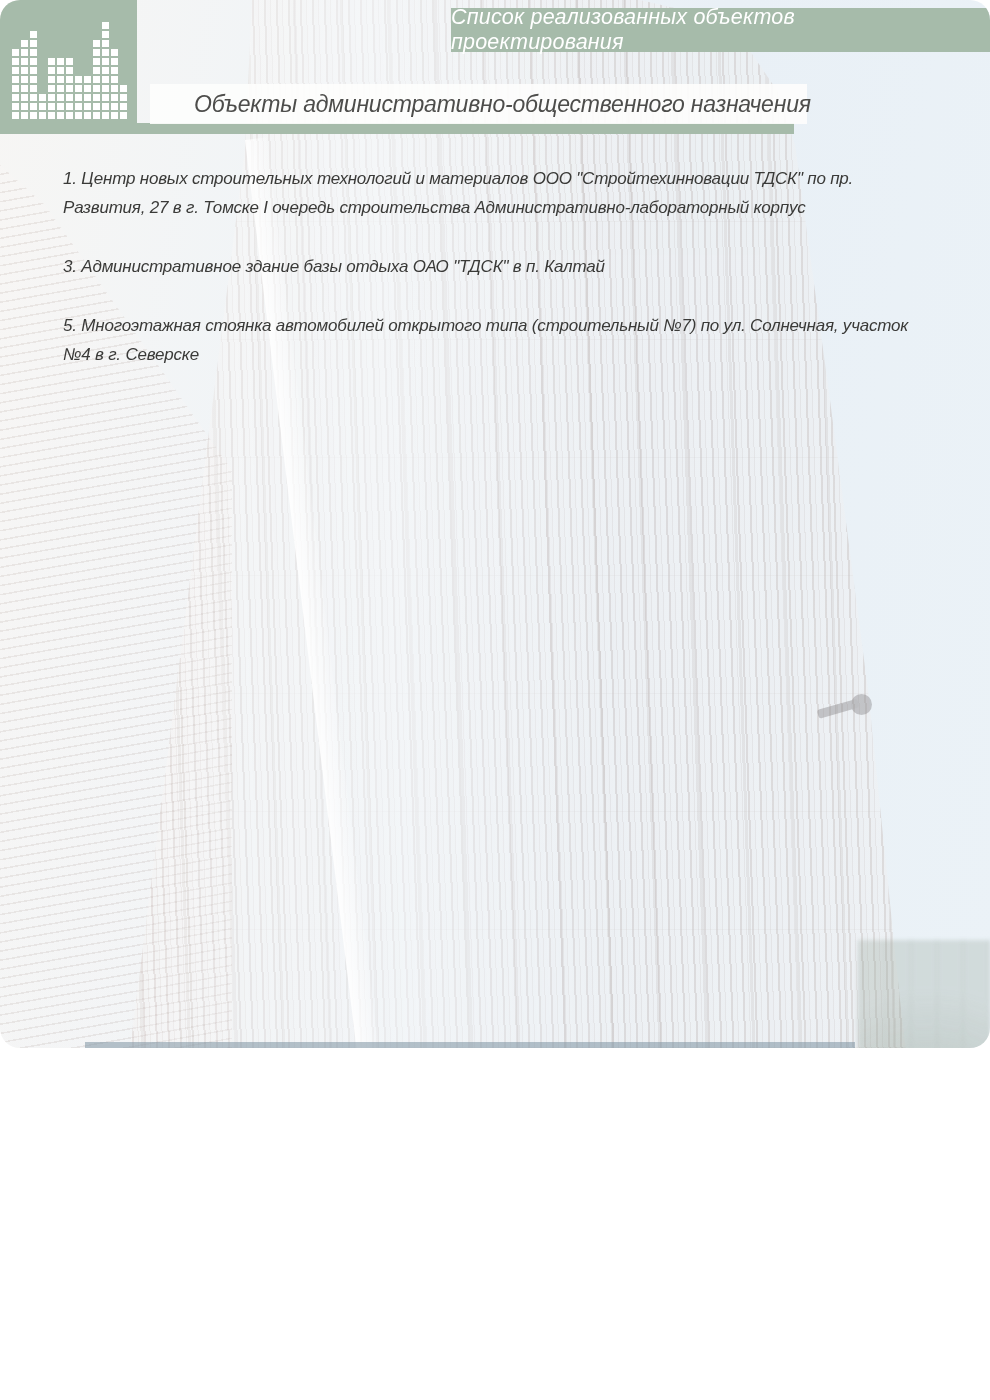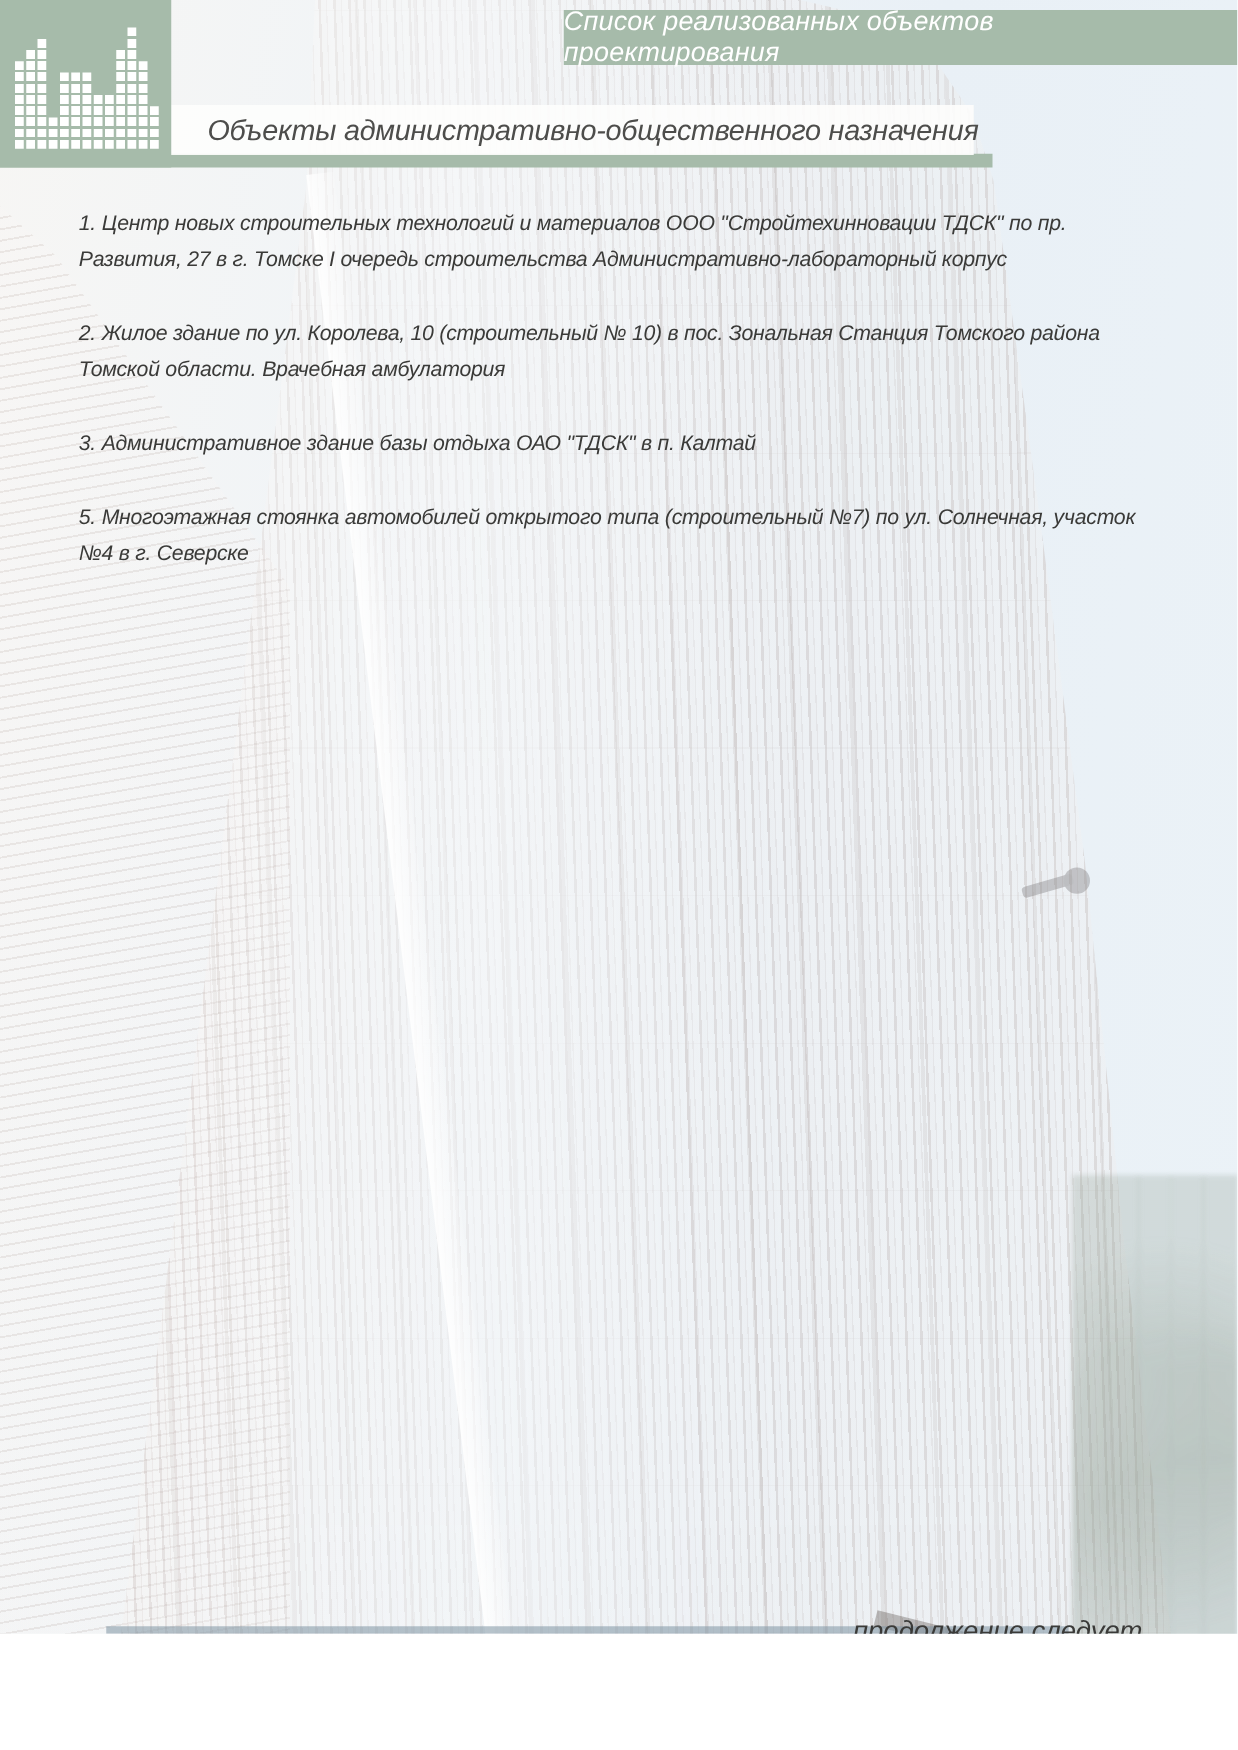--- a/index.html
+++ b/index.html
@@ -3,22 +3,23 @@
 <meta charset="utf-8">
 <style>
   * { box-sizing: border-box; }
   html, body { margin: 0; padding: 0; }
   body {
     width: 990px; height: 1400px;
     font-family: "Liberation Sans", sans-serif;
     background: #fff;
   }
   .page {
-    position: relative; width: 990px; height: 1307px; overflow: hidden;
+    position: relative; width: 990px; height: 1048px; overflow: hidden;
     background: linear-gradient(100deg, #f7f6f4 0%, #f0f4f7 30%, #e9f0f6 62%, #ebf2f7 100%);
+    border-radius: 20px;
   }
 
   
   .bg { position: absolute; inset: 0; z-index: 0; pointer-events: none; }
   .bg-left-facade {
     position: absolute; inset: 0;
     clip-path: polygon(0px 165px, 45px 205px, 232px 470px, 232px 1400px, 0px 1400px);
     background: repeating-linear-gradient(170deg,
       rgba(190,172,165,0.40) 0 1.5px, rgba(250,246,244,0.40) 1.5px 9px);
     opacity: 0.55;
@@ -87,21 +88,21 @@
     display: flex; align-items: flex-end; gap: 2px;
   }
   .lcol {
     width: 7px;
     background: repeating-linear-gradient(to top, #ffffff 0 7px, transparent 7px 9px);
   }
   .title-underline {
     position: absolute; left: 0; top: 123px; width: 794px; height: 11px; z-index: 1;
   }
   .section-title {
-    position: absolute; left: 122px; top: 84px; width: 657px; height: 40px; z-index: 2;
+    position: absolute; left: 150px; top: 84px; width: 657px; height: 40px; z-index: 2;
     background: rgba(253,253,252,0.92);
     display: flex; align-items: center; padding-left: 44px;
     font-style: italic; font-size: 23px; color: #4d4d4b; letter-spacing: -0.2px;
     white-space: nowrap;
   }
   .project-list {
     position: absolute; left: 63px; top: 164px; width: 872px; z-index: 2;
   }
   .project-list p {
     margin: 0 0 30px 0;
@@ -157,21 +158,20 @@
   </div>
 
   <div class="title-underline accent-bg" style="background-color: rgb(166, 187, 170);"></div>
 
   <div class="section-title">
     <span>Объекты административно-общественного назначения</span>
   </div>
 
   <div class="project-list">
     <p>1. Центр новых строительных технологий и материалов ООО "Стройтехинновации ТДСК" по пр. Развития, 27 в г. Томске I очередь строительства Административно-лабораторный корпус</p>
-    <p>2. Жилое здание по ул. Королева, 10 (строительный № 10) в пос. Зональная Станция Томского района Томской области. Врачебная амбулатория</p>
     <p>3. Административное здание базы отдыха ОАО "ТДСК" в п. Калтай</p>
     <p>5. Многоэтажная стоянка автомобилей открытого типа (строительный №7) по ул. Солнечная, участок №4 в г. Северске</p>
   </div>
 
   <div class="footer-note">
     <span>продолжение следует...</span>
   </div>
 
 </div>
 

